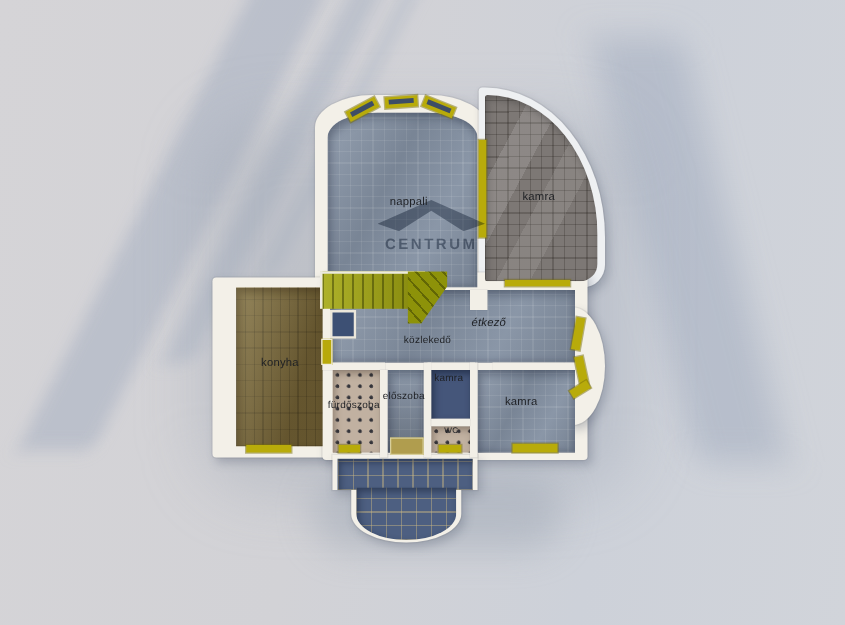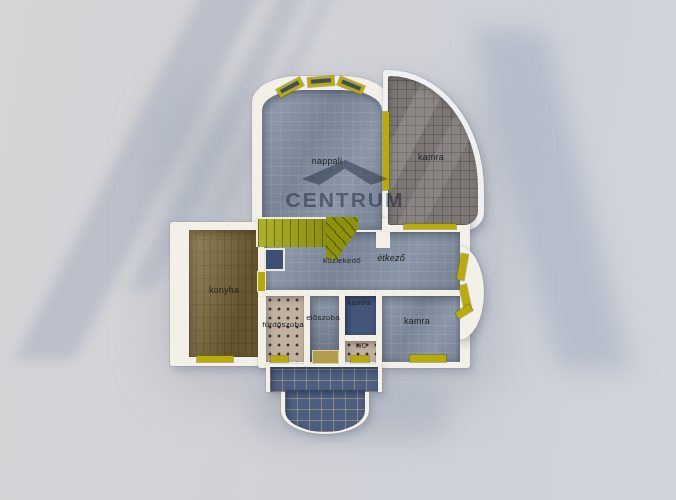--- a/index.html
+++ b/index.html
@@ -98,21 +98,21 @@
   .mat{left:312px;top:350px;width:27px;height:14px;background:#b09d4e;border:1px solid #d8cf9a;}
 
   
   .wm{left:278px;top:158px;width:134px;height:182px;text-align:center;mix-blend-mode:multiply;color:rgba(62,80,104,.55);}
   .wm *{position:static;}
   .wm-roof{display:block;width:86px;height:25px;margin:2px auto 0;
     clip-path:polygon(50% 0,100% 76%,80% 100%,50% 34%,20% 100%,0 76%);
     background:rgba(62,80,104,.50);}
   .wm-oc{display:block;font-size:70px;line-height:.98;font-weight:700;letter-spacing:-4px;}
   .wm-t1{display:block;margin-top:4px;font-size:17px;font-weight:700;letter-spacing:4px;}
-  .wm-t2{display:block;margin-top:3px;font-size:21px;font-weight:700;letter-spacing:2px;}
+  .wm-t2{display:block;margin-top:3px;font-size:12px;font-weight:700;letter-spacing:2px;}
 
   
   .lbl{transform:translate(-50%,-50%);font-size:9px;color:#1e2024;white-space:nowrap;letter-spacing:.2px;}
   .lbl.sm{font-size:8px;}
   .lbl.xs{font-size:6.5px;}
 </style>
 </head>
 <body>
 
 <div class="scene">
@@ -179,21 +179,21 @@
   <div class="mat"></div>
 
   <div class="wm">
     <span class="wm-roof"></span>
     <span class="wm-t2">CENTRUM</span>
   </div>
 
   <div class="lbl" style="left:327px;top:161px;">nappali</div>
   <div class="lbl" style="left:431px;top:157px;">kamra</div>
   <div class="lbl" style="left:224px;top:290px;">konyha</div>
-  <div class="lbl sm" style="left:342px;top:260px;text-align:right;">közlekedő</div>
+  <div class="lbl sm" style="left:342px;top:272px;text-align:right;">közlekedő</div>
   <div class="lbl" style="left:391px;top:258px;font-style:italic;">étkező</div>
   <div class="lbl sm" style="left:283px;top:324px;">fürdőszoba</div>
   <div class="lbl sm" style="left:323px;top:317px;">előszoba</div>
   <div class="lbl sm" style="left:359px;top:302px;text-align:center;">kamra</div>
   <div class="lbl" style="left:417px;top:321px;">kamra</div>
   <div class="lbl xs" style="left:361px;top:345px;">WC</div>
 
 </div>
 
 </body></html>

